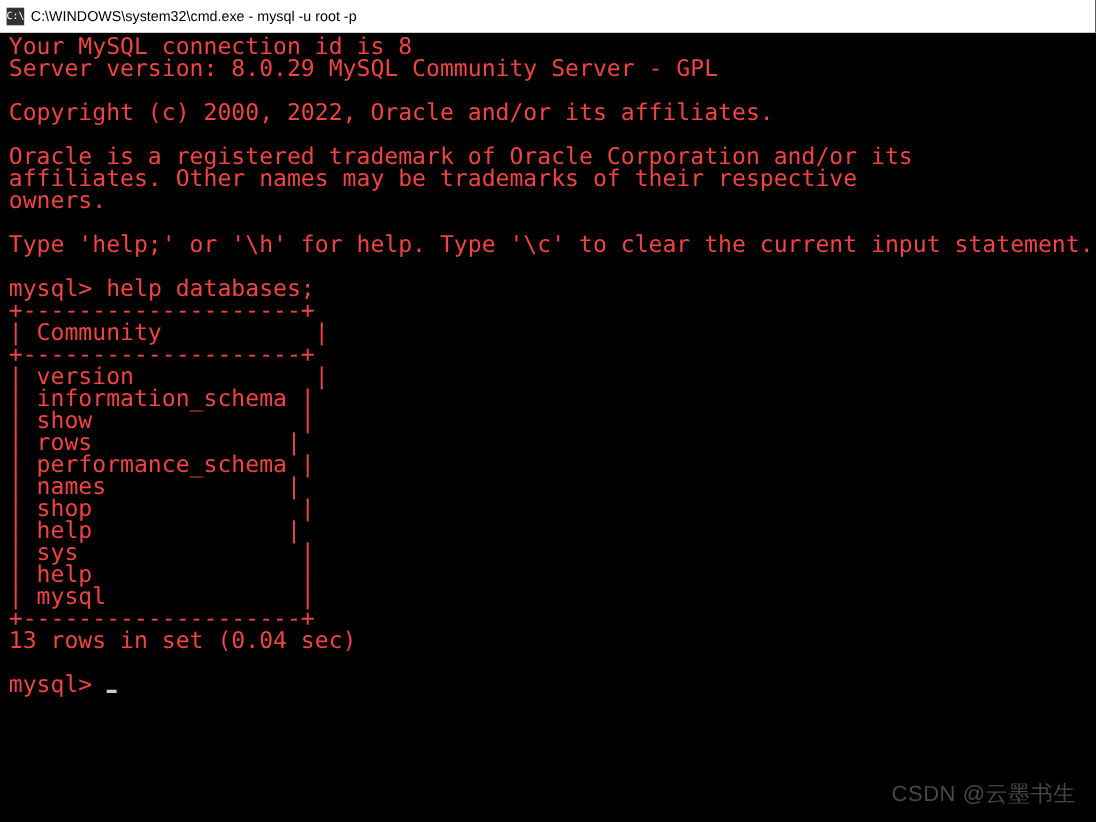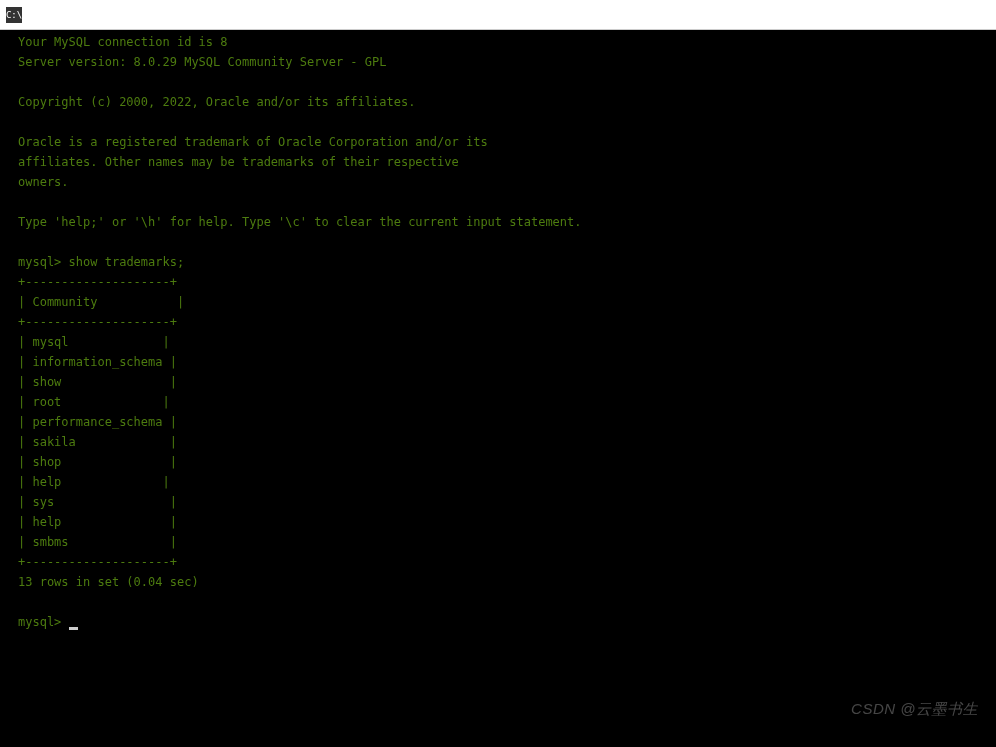--- a/index.html
+++ b/index.html
@@ -32,78 +32,78 @@
       margin-right: 6px;
       display: inline-flex;
       align-items: center;
       justify-content: center;
       background: #333;
       color: #fff;
       font-size: 9px;
       font-family: monospace;
     }
     .terminal {
-      padding: 2px 18px;
-      color: #4d7c0f;
-      font-size: 12px;
+      padding: 2px 8px;
+      color: #ef4444;
+      font-size: 21px;
       line-height: 20px;
       white-space: pre;
       font-family: "NSimSun", "SimSun", "Consolas", monospace;
     }
     .cursor {
       display: inline-block;
       width: 9px;
       height: 3px;
       background: #ccc;
       vertical-align: bottom;
       margin-bottom: 2px;
     }
     .watermark {
       position: absolute;
-      bottom: 28px;
+      bottom: 12px;
       right: 18px;
       color: rgba(200,200,200,0.35);
-      font-size: 15px;
+      font-size: 20px;
       font-family: "Microsoft YaHei", sans-serif;
       letter-spacing: 0.5px;
-      font-style: italic;
     }
   </style>
 </head>
 <body>
 
 <div class="titlebar">
   <span class="icon">C:\</span>
+  <span>C:\WINDOWS\system32\cmd.exe - mysql  -u root -p</span>
 </div>
 
 <div class="terminal"><span>Your MySQL connection id is 8</span>
 <span>Server version: 8.0.29 MySQL Community Server - GPL</span>
 
 <span>Copyright (c) 2000, 2022, Oracle and/or its affiliates.</span>
 
 <span>Oracle is a registered trademark of Oracle Corporation and/or its
 affiliates. Other names may be trademarks of their respective
 owners.</span>
 
 <span>Type 'help;' or '\h' for help. Type '\c' to clear the current input statement.</span>
 
-<span>mysql&gt;</span> <span>show trademarks;</span>
+<span>mysql&gt;</span> <span>help databases;</span>
 <span>+--------------------+</span>
 <span>| Community           |</span>
 <span>+--------------------+</span>
-<span>| mysql             |</span>
+<span>| version             |</span>
 <span>| information_schema |</span>
 <span>| show               |</span>
-<span>| root              |</span>
+<span>| rows              |</span>
 <span>| performance_schema |</span>
-<span>| sakila             |</span>
+<span>| names             |</span>
 <span>| shop               |</span>
 <span>| help              |</span>
 <span>| sys                |</span>
 <span>| help               |</span>
-<span>| smbms              |</span>
+<span>| mysql              |</span>
 <span>+--------------------+</span>
 <span>13 rows in set (0.04 sec)</span>
 
 <span>mysql&gt;</span> <span class="cursor"></span>
 </div>
 
 <div class="watermark">CSDN @云墨书生</div>
 
 </body></html>

